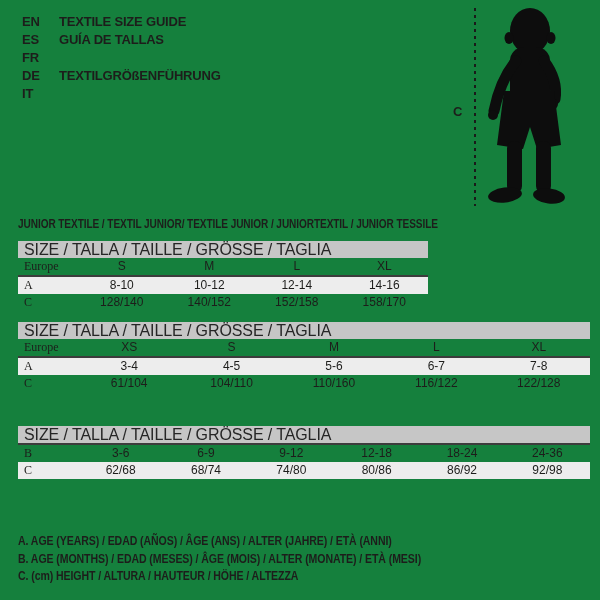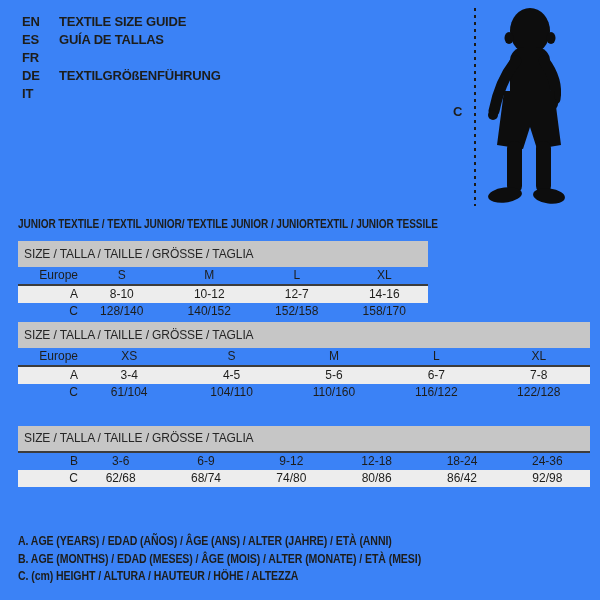--- a/index.html
+++ b/index.html
@@ -1,19 +1,19 @@
 <!DOCTYPE html>
 <html><head>
 <meta charset="utf-8">
 <style>
   * { box-sizing: border-box; }
   body { margin: 0; background: #fff; }
   #canvas {
     position: relative; width: 600px; height: 600px;
-    background: #3b82f6; overflow: hidden;
+    background: #15803d; overflow: hidden;
     font-family: "Liberation Sans", sans-serif;
     color: #1d1d1b;
   }
 
   
   .langs { position: absolute; left: 22px; top: 13px; }
   .lang-row { display: flex; line-height: 18px; font-size: 13px; font-weight: bold; letter-spacing: -0.2px; }
   .lang-code { width: 37px; flex: 0 0 37px; }
 
   
@@ -34,28 +34,28 @@
   .sec3 .sec-title { margin-bottom: 11px; }
   .title-line {
     font-size: 12px; font-weight: bold; line-height: 14px; white-space: nowrap;
     transform: scaleX(0.84); transform-origin: 0 50%; letter-spacing: -0.1px;
   }
 
   table { width: 100%; border-collapse: collapse; table-layout: fixed; }
   col.lbl-col { width: 60px; }
   .size-bar th {
     background: #c6c6c6; font-weight: normal; text-align: left;
-    font-size: 12px; height: 26px; line-height: 17px; padding: 0 16px 0 6px;
+    font-size: 16px; height: 17px; line-height: 17px; padding: 0 16px 0 6px;
     color: #262626; letter-spacing: -0.1px; white-space: nowrap; overflow: hidden;
   }
   td {
     font-size: 12px; height: 17px; line-height: 17px; padding: 0;
     text-align: center; white-space: nowrap;
   }
-  td.lbl { text-align: right; padding-left: 6px; }
+  td.lbl { text-align: left; padding-left: 6px; font-family: Liberation Serif, serif; }
   tr.underline td { border-bottom: 2px solid #3c3c3c; }
   tr.alt td { background: #ededed; }
   table.head-rule thead th { border-bottom: 2px solid #3c3c3c; }
 
   
   .legend { position: absolute; left: 18px; top: 533px; }
   .legend-line {
     font-size: 12px; font-weight: bold; line-height: 17.5px; white-space: nowrap;
     transform: scaleX(0.88); transform-origin: 0 50%; letter-spacing: -0.1px;
   }
@@ -128,21 +128,21 @@
           <td class="lbl">Europe</td>
           <td>S</td>
           <td>M</td>
           <td>L</td>
           <td>XL</td>
         </tr>
         <tr class="alt">
           <td class="lbl">A</td>
           <td>8-10</td>
           <td>10-12</td>
-          <td>12-7</td>
+          <td>12-14</td>
           <td>14-16</td>
         </tr>
         <tr>
           <td class="lbl">C</td>
           <td>128/140</td>
           <td>140/152</td>
           <td>152/158</td>
           <td>158/170</td>
         </tr>
       </tbody>
@@ -218,21 +218,21 @@
           <td>12-18</td>
           <td>18-24</td>
           <td>24-36</td>
         </tr>
         <tr class="alt">
           <td class="lbl">C</td>
           <td>62/68</td>
           <td>68/74</td>
           <td>74/80</td>
           <td>80/86</td>
-          <td>86/42</td>
+          <td>86/92</td>
           <td>92/98</td>
         </tr>
       </tbody>
     </table>
   </div>
 
   <div class="legend">
     <div class="legend-line">A. AGE (YEARS) / EDAD (AÑOS) / ÂGE (ANS) / ALTER (JAHRE) / ETÀ (ANNI)</div>
     <div class="legend-line">B. AGE (MONTHS) / EDAD (MESES) / ÂGE (MOIS) / ALTER (MONATE) / ETÀ (MESI)</div>
     <div class="legend-line">C. (cm) HEIGHT / ALTURA / HAUTEUR / HÖHE / ALTEZZA</div>

